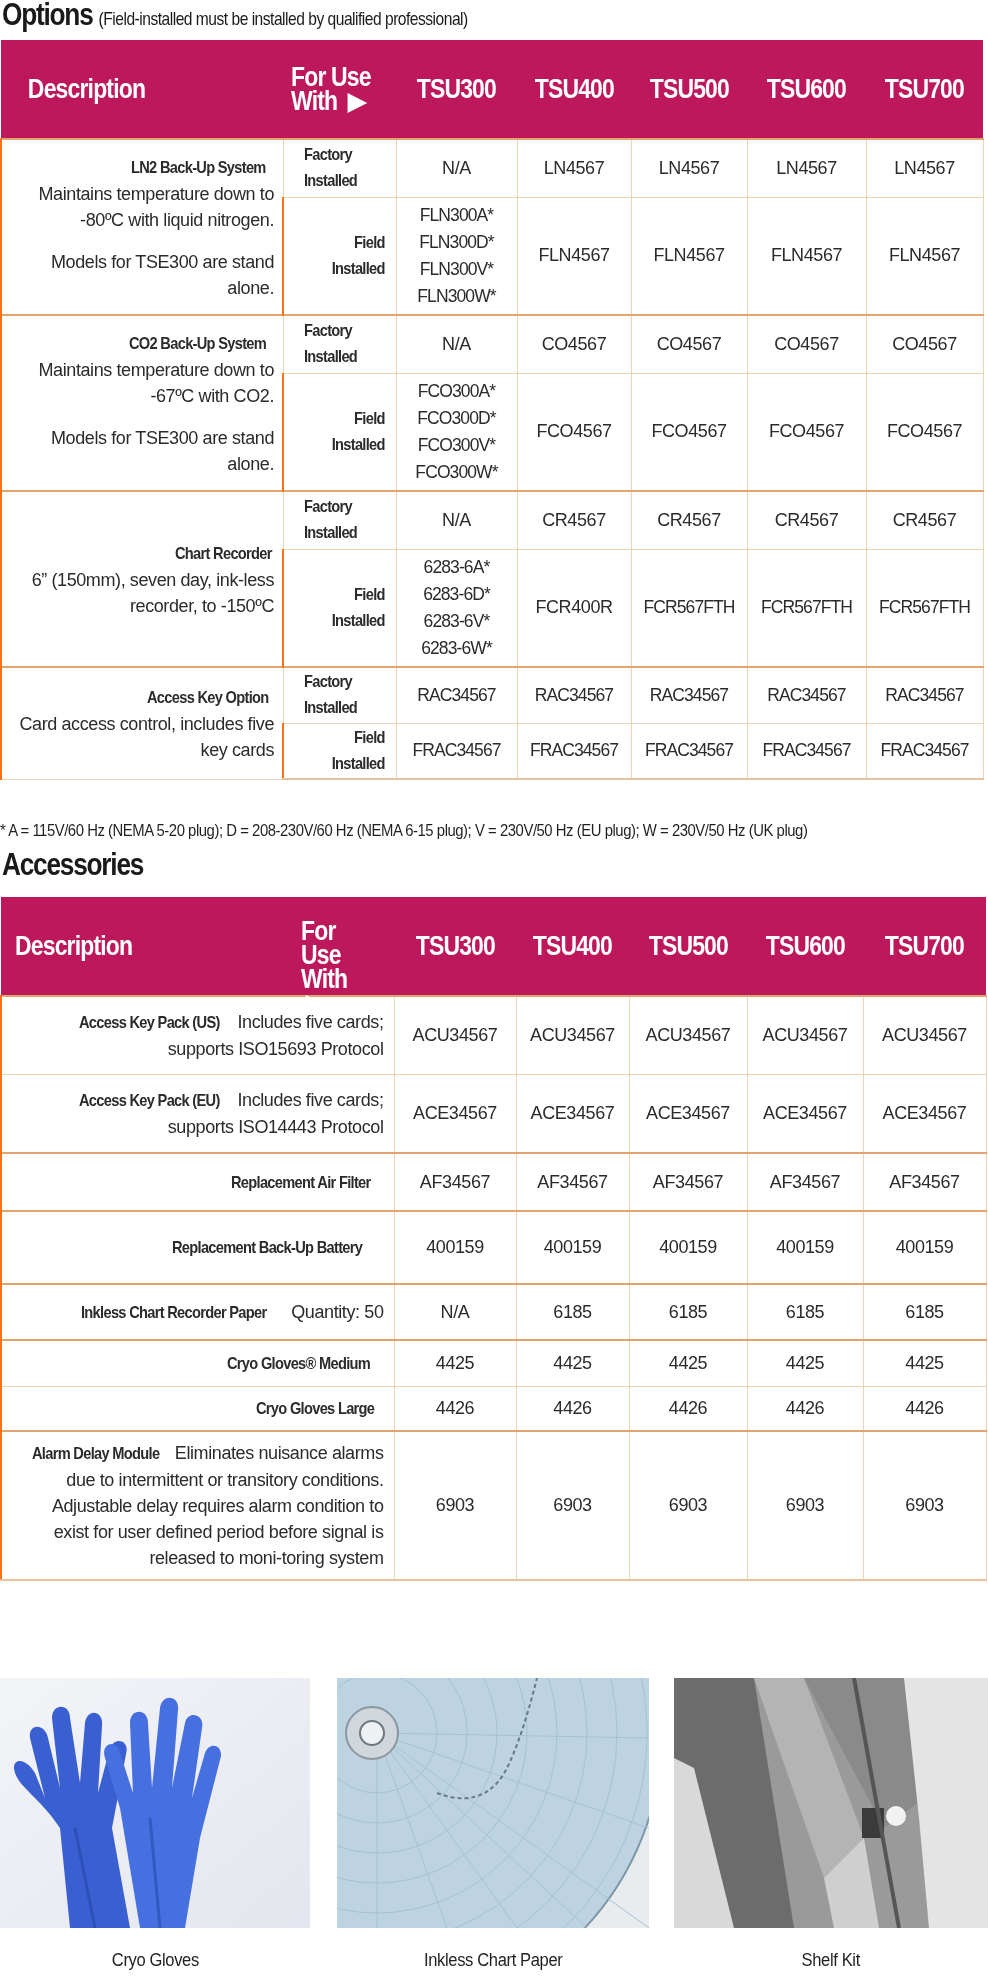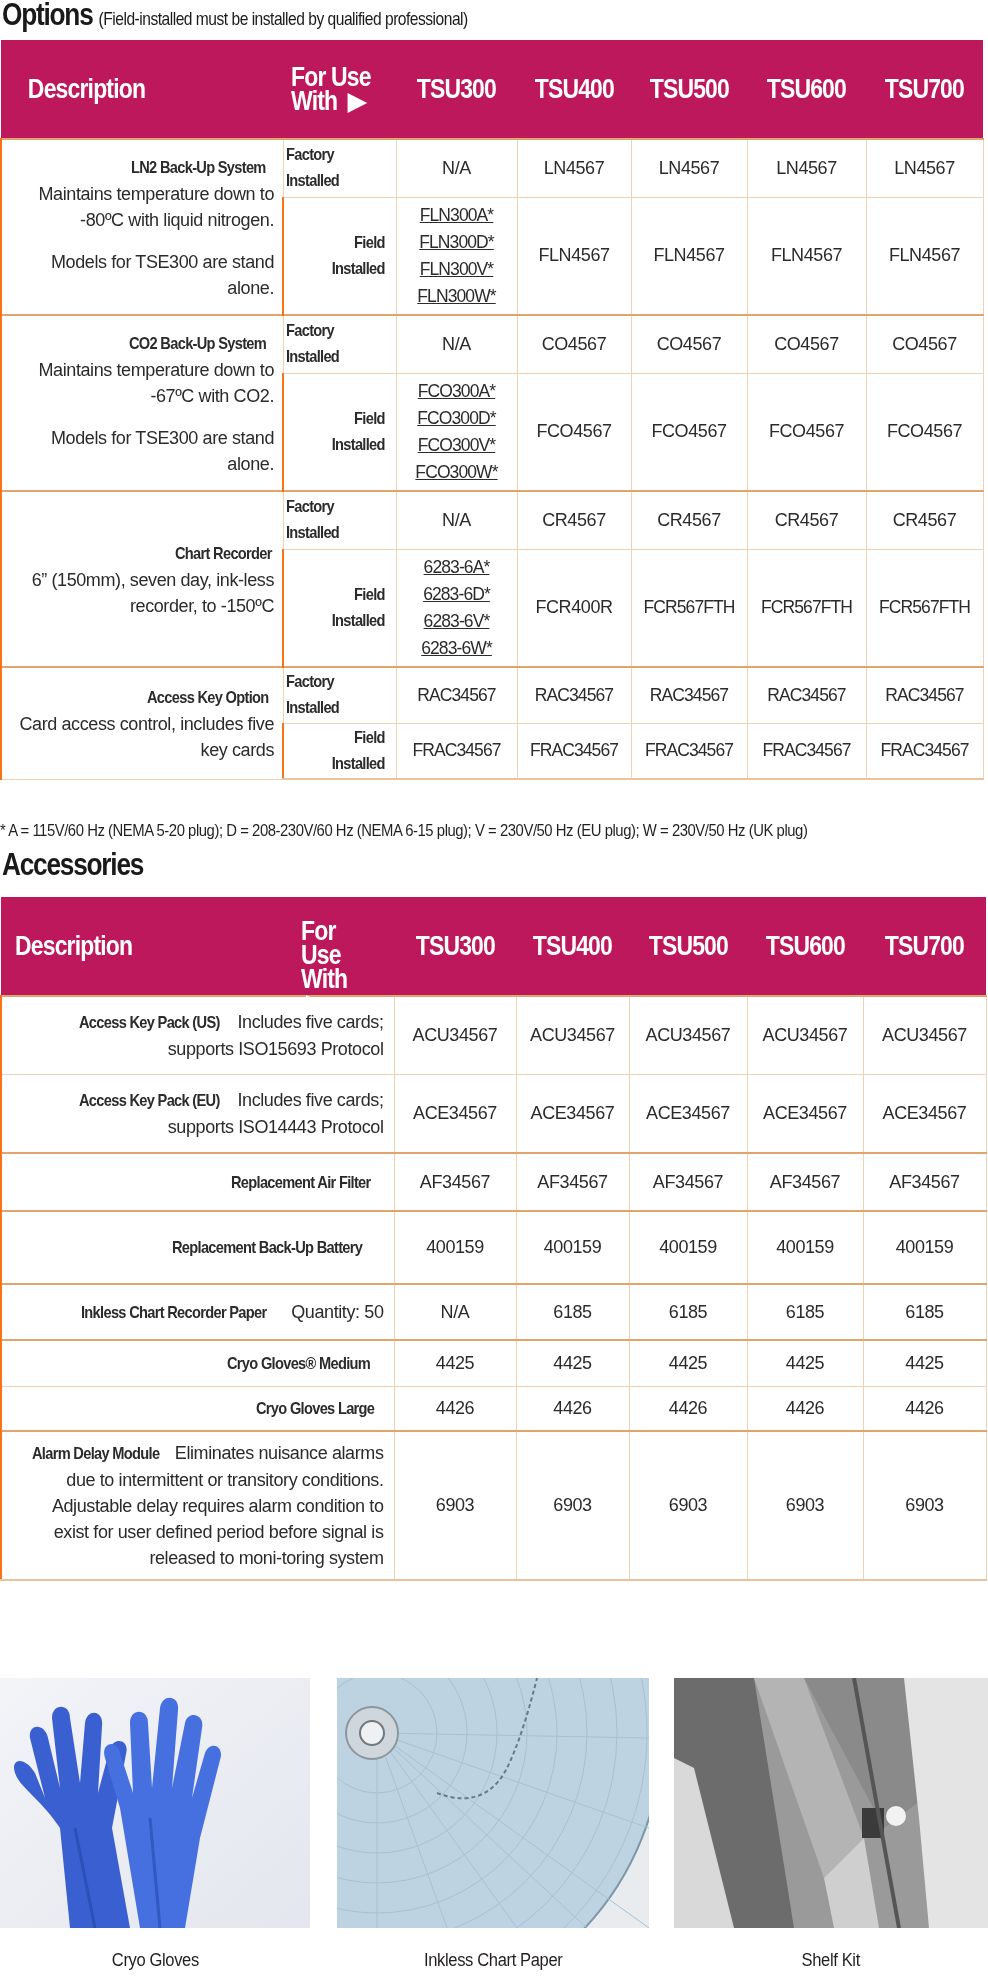--- a/index.html
+++ b/index.html
@@ -19,23 +19,23 @@
   table.spec th.desc-h { text-align: left; padding-left: 14px; }
   table.spec th.foruse-h { text-align: left; padding-left: 8px; line-height: 24px; }
   table.spec td { border: 1px solid #f0d3b4; font-size: 18px; text-align: center; vertical-align: middle; padding: 0;
                   color: #2b2b2b; letter-spacing: -0.4px; }
   table.spec tr.group-top td { border-top: 2px solid #e0a46c; }
   table.spec td.desc { text-align: left; padding: 4px 8px 4px 16px; line-height: 26px; font-size: 18px; }
   table.spec td.desc .nm { font-weight: bold; font-size: 17px; letter-spacing: -0.8px; display: inline-block;
                            transform: scaleX(0.86); transform-origin: left center; margin-right: -14px; }
   table.spec td.desc p { margin: 0; }
   table.spec td.desc p + p { margin-top: 16px; }
-  table.spec td.inst { text-align: left; padding-left: 2px; font-weight: bold; font-size: 17px; line-height: 26px; letter-spacing: -0.8px; }
+  table.spec td.inst { text-align: left; padding-left: 20px; font-weight: bold; font-size: 17px; line-height: 26px; letter-spacing: -0.8px; }
   table.spec td.inst span { display: inline-block; transform: scaleX(0.86); transform-origin: left center; }
-  table.spec td.multi { line-height: 27px; padding: 0 0; text-decoration: underline; }
+  table.spec td.multi { line-height: 27px; padding: 0 0; }
   table.spec td.multi div { white-space: nowrap; }
   td.tight { font-size: 17.5px !important; letter-spacing: -0.9px !important; white-space: nowrap; }
   .right-edge td:last-child { border-right: 1px solid #f0d3b4; }
   table.spec td:first-child { border-left: 2px solid #f97316; text-align: right; }
   table.spec tr:last-child td { border-bottom: 2px solid #e8c39c; }
 
   .footnote { position: absolute; left: 0; top: 821px; font-size: 16.5px; letter-spacing: -0.5px; white-space: nowrap;
               transform: scaleX(0.9); transform-origin: left top; color: #231f20; }
 
   

